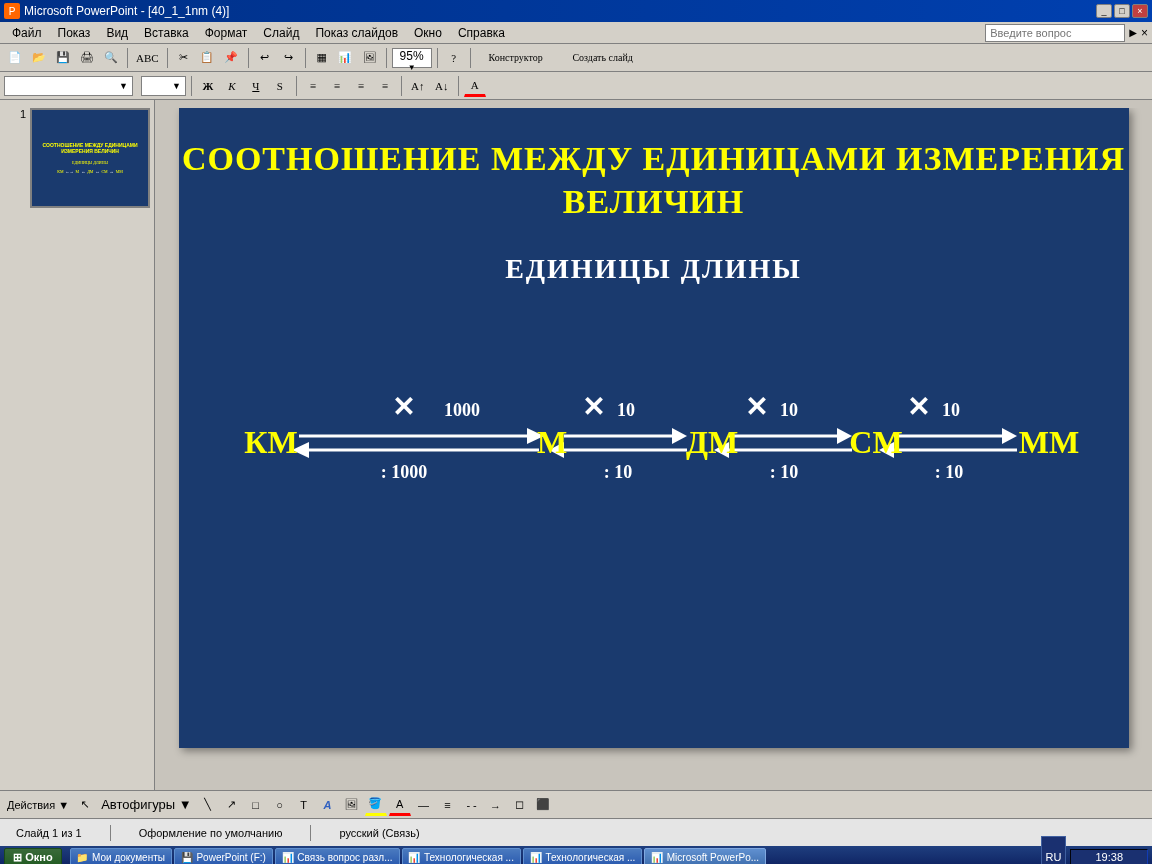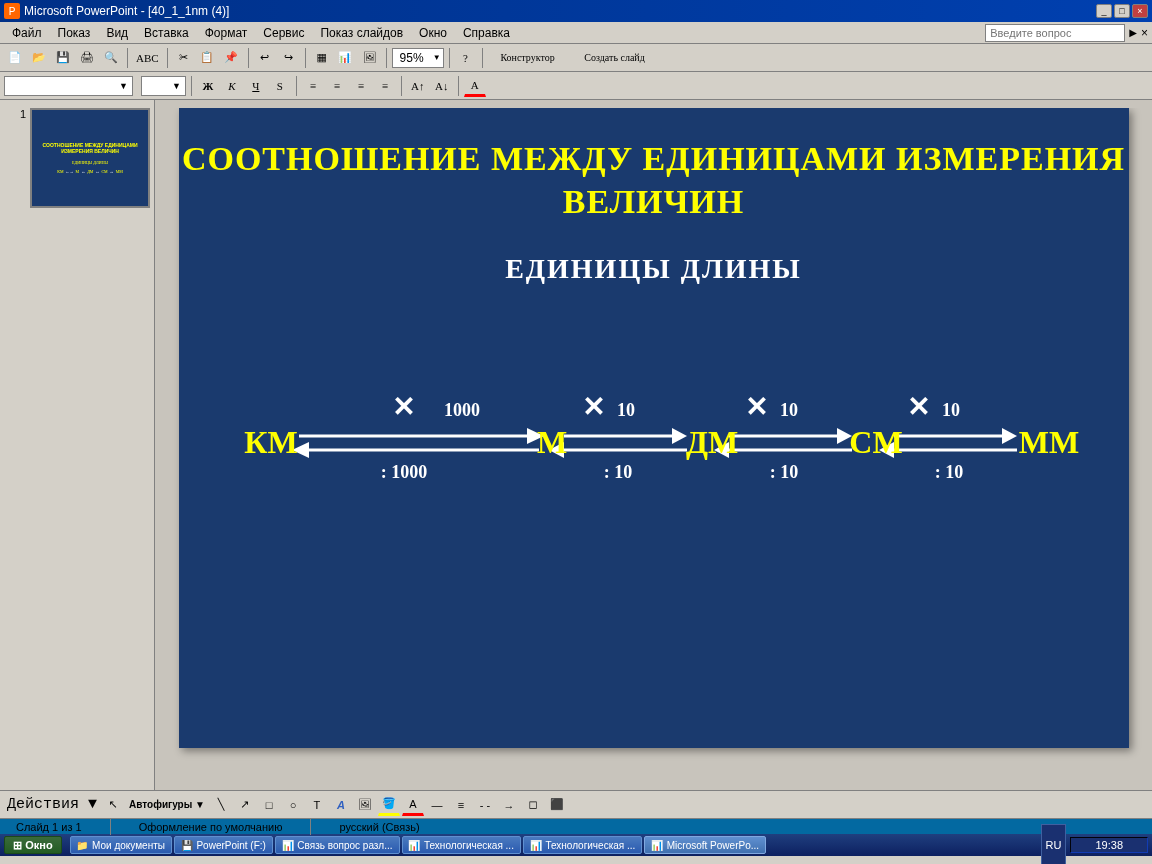--- a/index.html
+++ b/index.html
@@ -90,20 +90,21 @@
       font-size: 11px; cursor: pointer;
       padding: 0 2px;
     }
     .zoom-box {
       display: flex; align-items: center;
       border: 1px solid #808080;
       background: white;
       height: 20px;
       font-size: 12px;
       font-family: Arial, sans-serif;
+      flex-direction: column;
     }
     .zoom-box input {
       width: 38px; border: none; outline: none;
       font-size: 12px; font-family: Arial, sans-serif;
       text-align: center;
     }
     .zoom-arr { font-size: 8px; cursor: pointer; padding: 0 2px; }
 
     
     .toolbar2 {
@@ -226,22 +227,22 @@
       letter-spacing: 2px;
     }
 
     
     .arrows-svg {
       display: block;
     }
 
     
     .status-bar {
-      height: 16px;
-      background: #0369a1;
+      height: 28px;
+      background: #e5e5e5;
       border-top: 1px solid #808080;
       display: flex;
       align-items: center;
       font-family: Arial, sans-serif;
       font-size: 11px;
       padding: 0 8px;
       gap: 20px;
     }
     .status-sep {
       width: 1px; height: 16px; background: #808080;
@@ -338,21 +339,21 @@
     <div class="title-btn" style="background:#c04040;color:white;">×</div>
   </div>
 </div>
 
 <div class="menu-bar">
   <span class="menu-item">Файл</span>
   <span class="menu-item">Показ</span>
   <span class="menu-item">Вид</span>
   <span class="menu-item">Вставка</span>
   <span class="menu-item">Формат</span>
-  <span class="menu-item">Сервис</span>
+  <span class="menu-item">Слайд</span>
   <span class="menu-item">Показ слайдов</span>
   <span class="menu-item">Окно</span>
   <span class="menu-item">Справка</span>
   <div class="menu-question">
     <input type="text" placeholder="Введите вопрос" style="">
     <span style="cursor:pointer;font-size:10px;">▶</span>
     <span style="cursor:pointer;font-size:12px;">×</span>
   </div>
 </div>
 
@@ -504,23 +505,23 @@
             <text x="840" y="65" fill="#ffff00" font-size="32" font-weight="bold" font-family="Times New Roman, serif" text-anchor="middle">ММ</text>
           </svg>
         </div>
 
       </div>
     </div>
   </div>
 </div>
 
 <div class="drawing-bar">
-  <div class="tb-btn" style="font-size:15px;min-width:60px;font-family:Liberation Mono, monospace;">Действия ▼</div>
+  <div class="tb-btn" style="font-size:11px;min-width:60px;">Действия ▼</div>
   <div class="tb-btn">↖</div>
-  <div class="tb-btn" style="font-size:10px;min-width:75px;font-weight:bold;">Автофигуры ▼</div>
+  <div class="tb-btn" style="font-size:13px;min-width:75px;">Автофигуры ▼</div>
   <div class="tb-btn">╲</div>
   <div class="tb-btn">↗</div>
   <div class="tb-btn">□</div>
   <div class="tb-btn">○</div>
   <div class="tb-btn">T</div>
   <div class="tb-btn" style="font-style:italic;font-weight:bold;color:#3060c0;">A</div>
   <div class="tb-btn">🖼</div>
   <div class="tb-btn" style="border-bottom:3px solid yellow;">🪣</div>
   <div class="tb-btn" style="border-bottom:3px solid red;">A</div>
   <div class="tb-btn">—</div>

